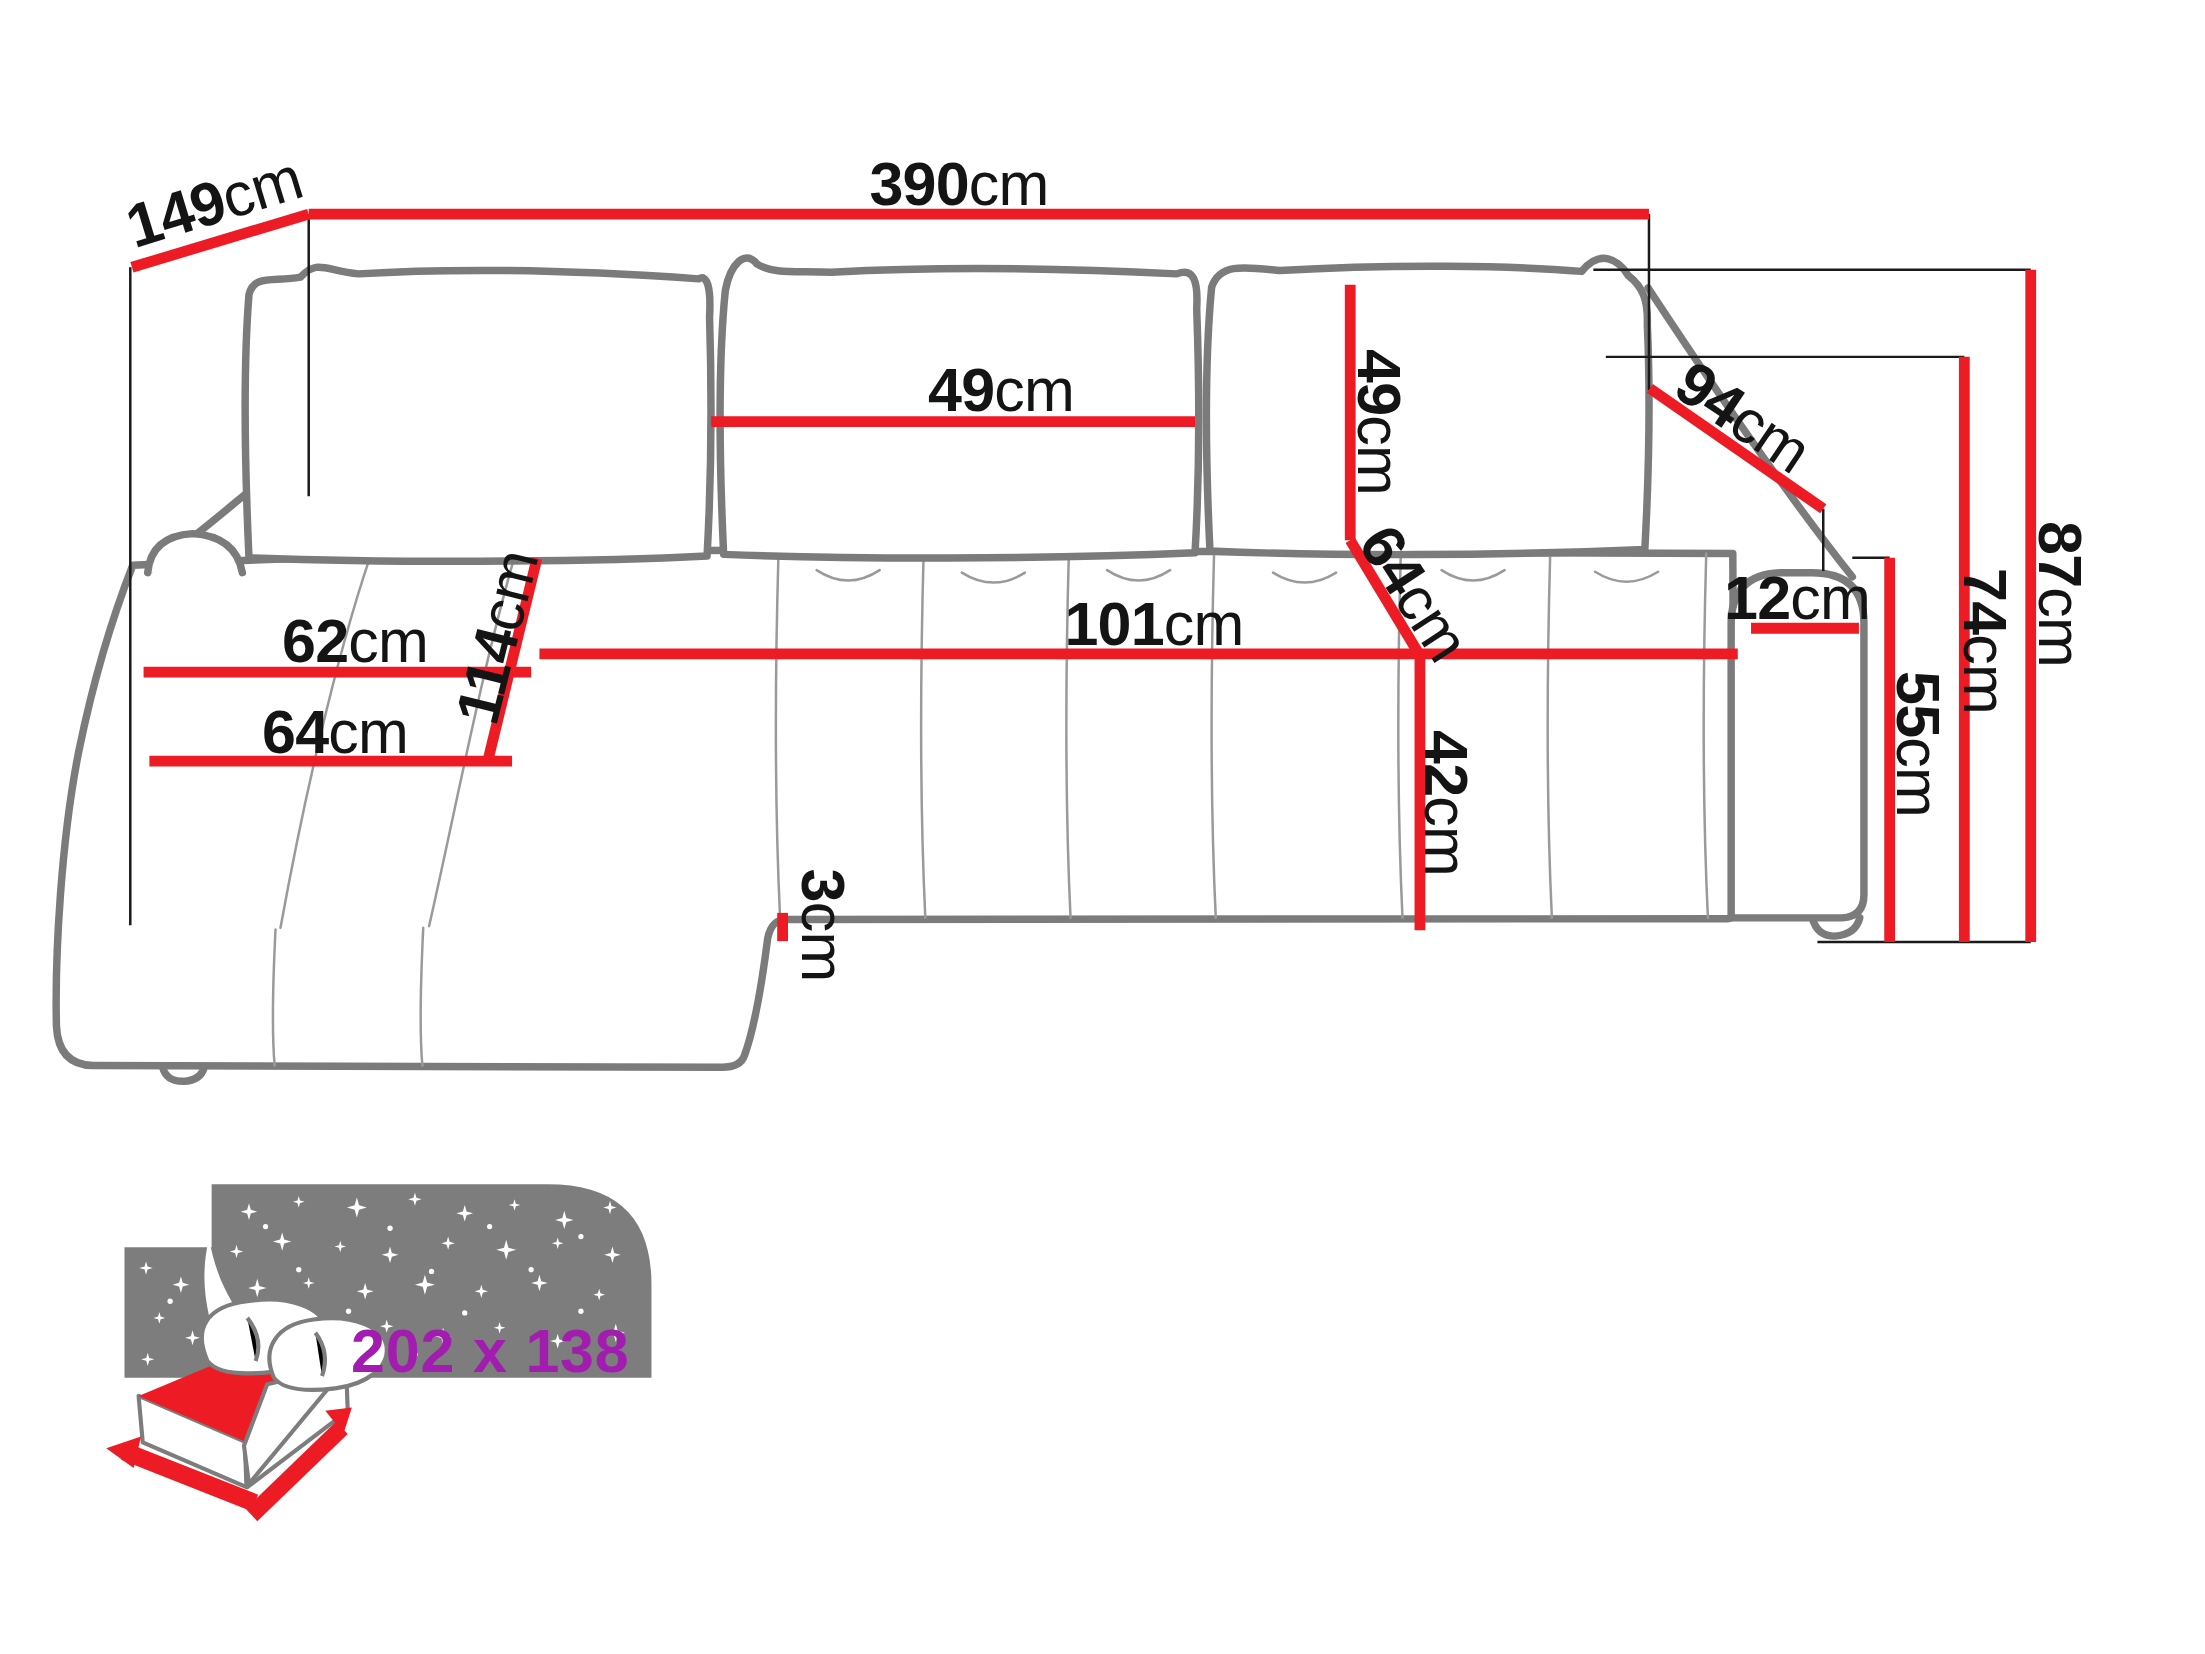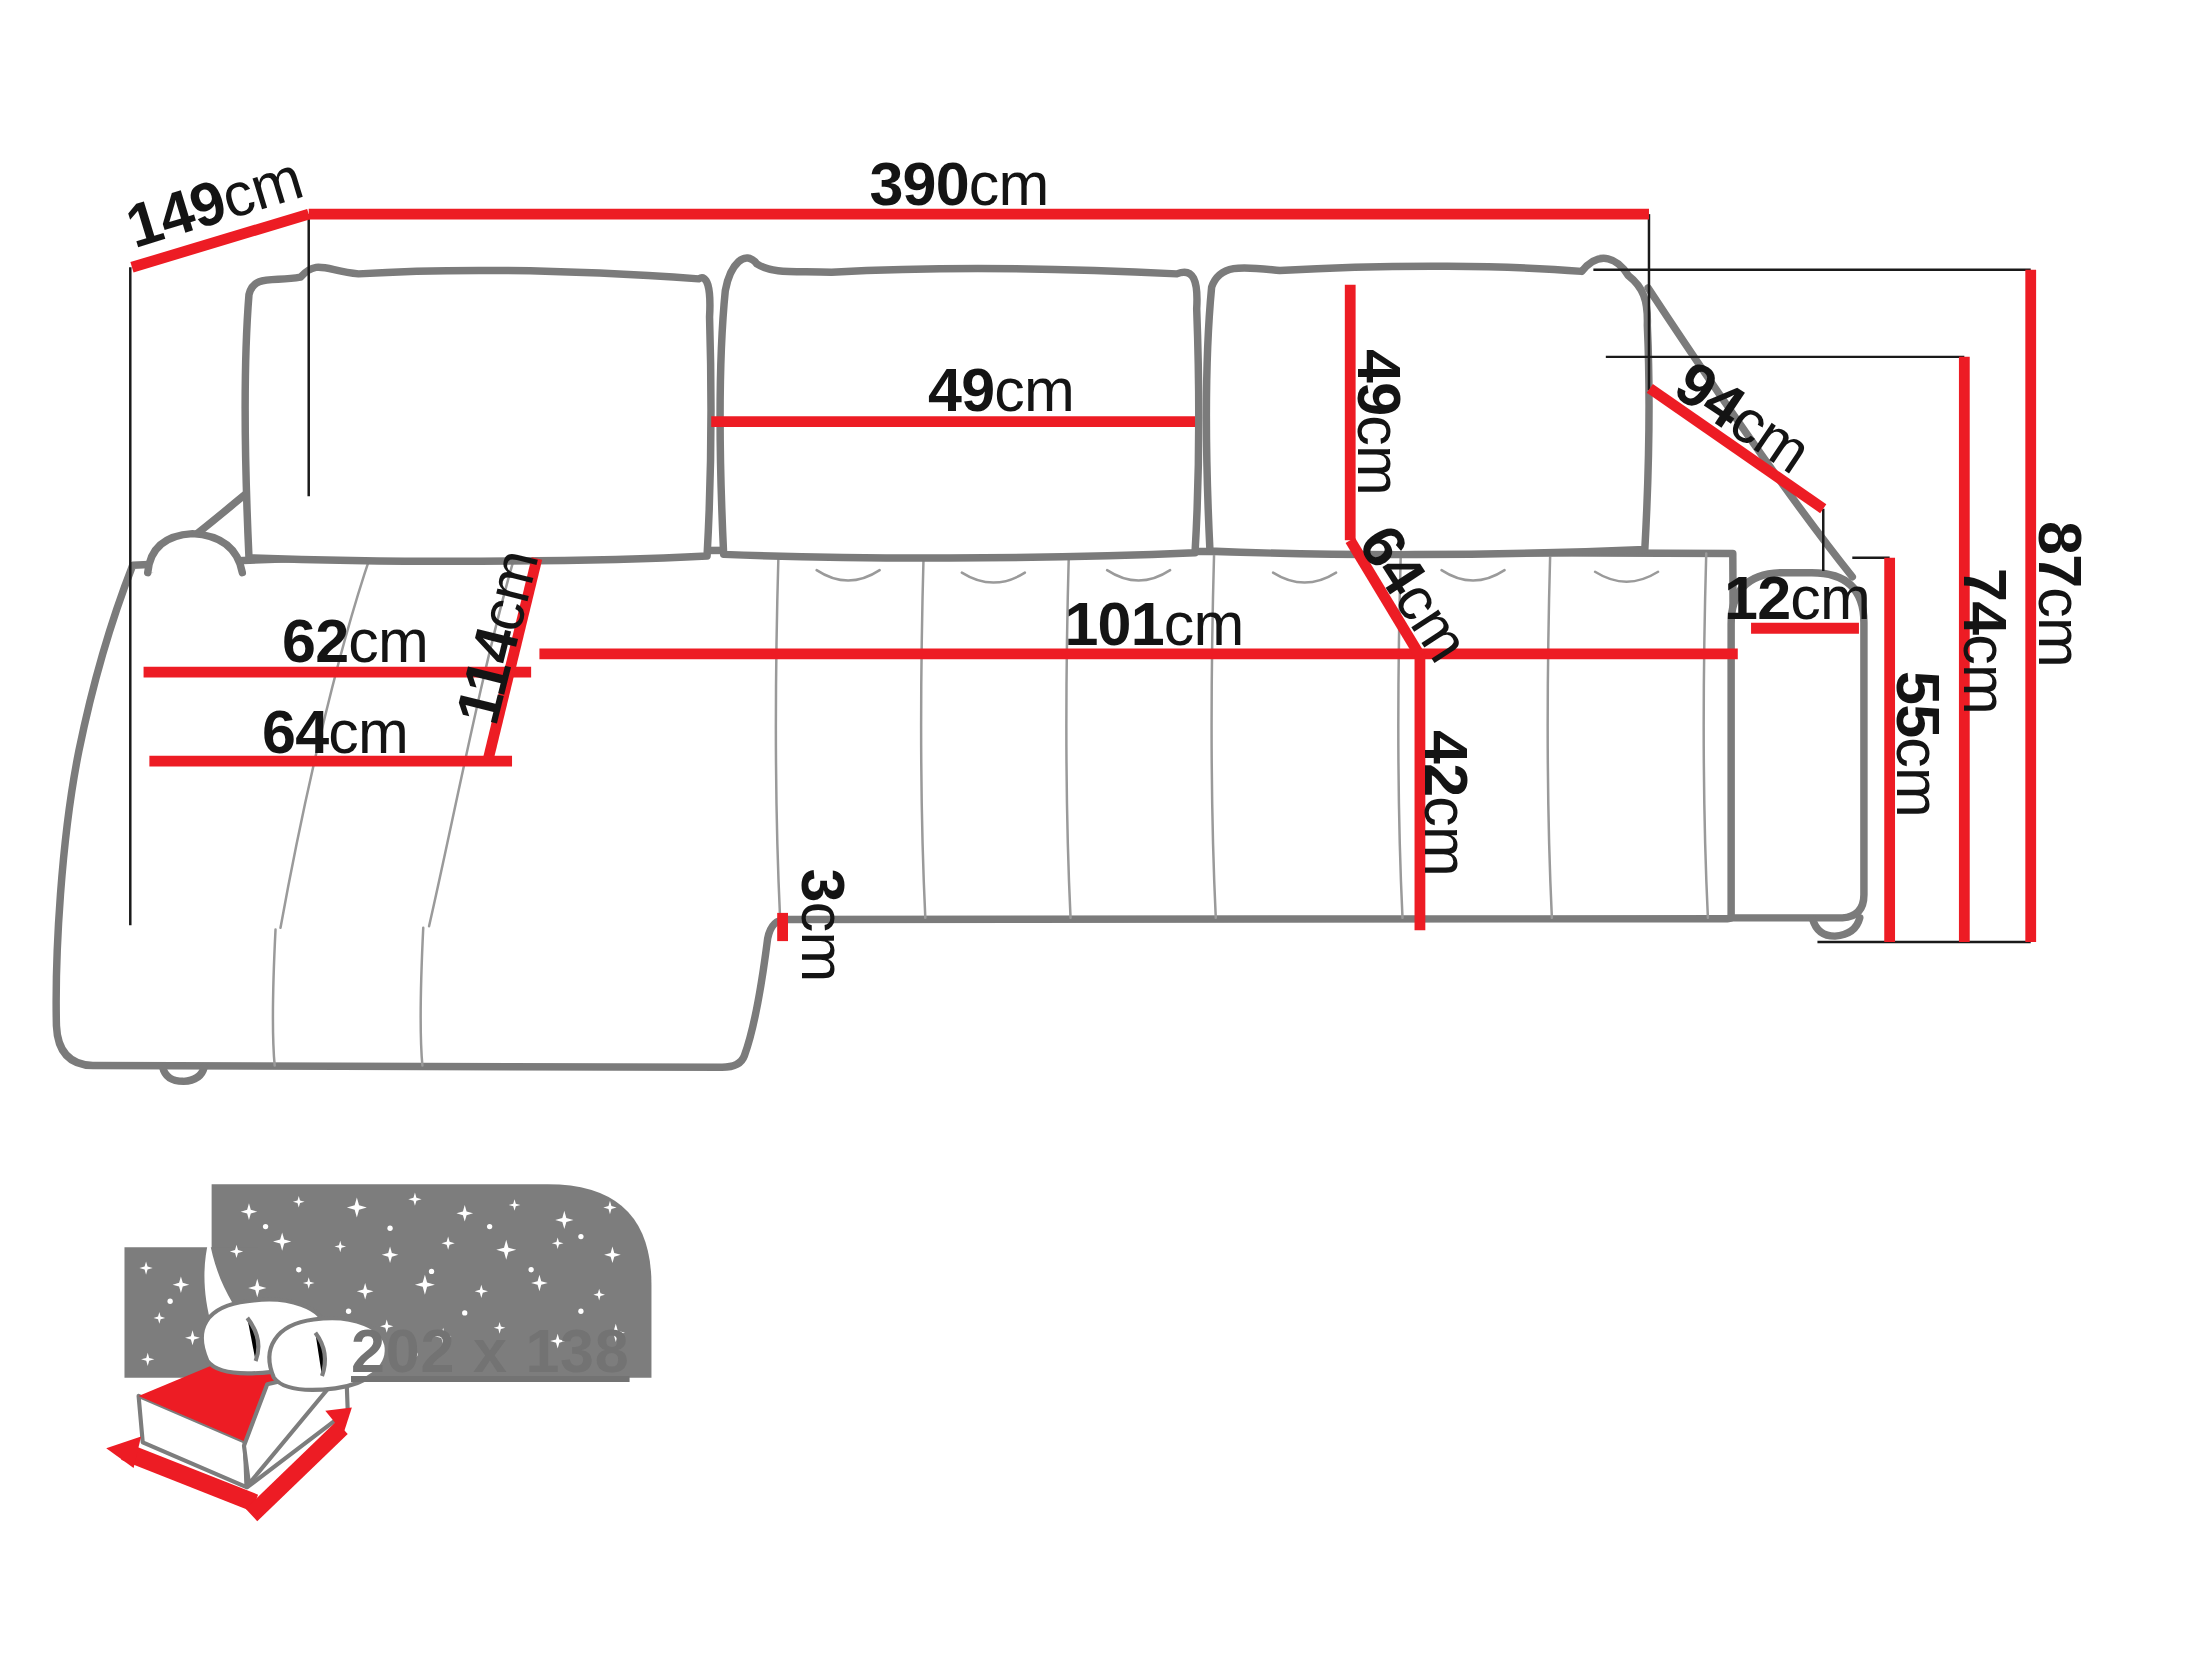--- a/index.html
+++ b/index.html
@@ -3,22 +3,22 @@
 <meta charset="utf-8">
 <style>
   html,body{margin:0;padding:0;background:#ffffff;}
   .stage{position:relative;width:2205px;height:1654px;background:#fff;overflow:hidden;
          font-family:"Liberation Sans",sans-serif;}
   .stage svg{position:absolute;left:0;top:0;}
   .dim{position:absolute;white-space:nowrap;color:#141414;
        font:700 61px "Liberation Sans",sans-serif;letter-spacing:-0.8px;
        transform:translate(-50%,-50%) rotate(var(--rot,0deg));}
   .dim .u{font-weight:400;}
-  .bedlabel{position:absolute;white-space:nowrap;color:#737373;
-       font:700 61px "Liberation Sans",sans-serif;letter-spacing:0.8px;text-decoration:underline;}
+  .bedlabel{position:absolute;white-space:nowrap;color:#a21caf;
+       font:700 61px "Liberation Sans",sans-serif;letter-spacing:0.8px;}
 </style>
 </head>
 <body>
 
 <div class="stage">
 
   <svg width="2205" height="1654" viewBox="0 0 2657 1993">
 
     <g fill="none" stroke="#7b7b7b" stroke-width="9" stroke-linecap="round" stroke-linejoin="round">
 

